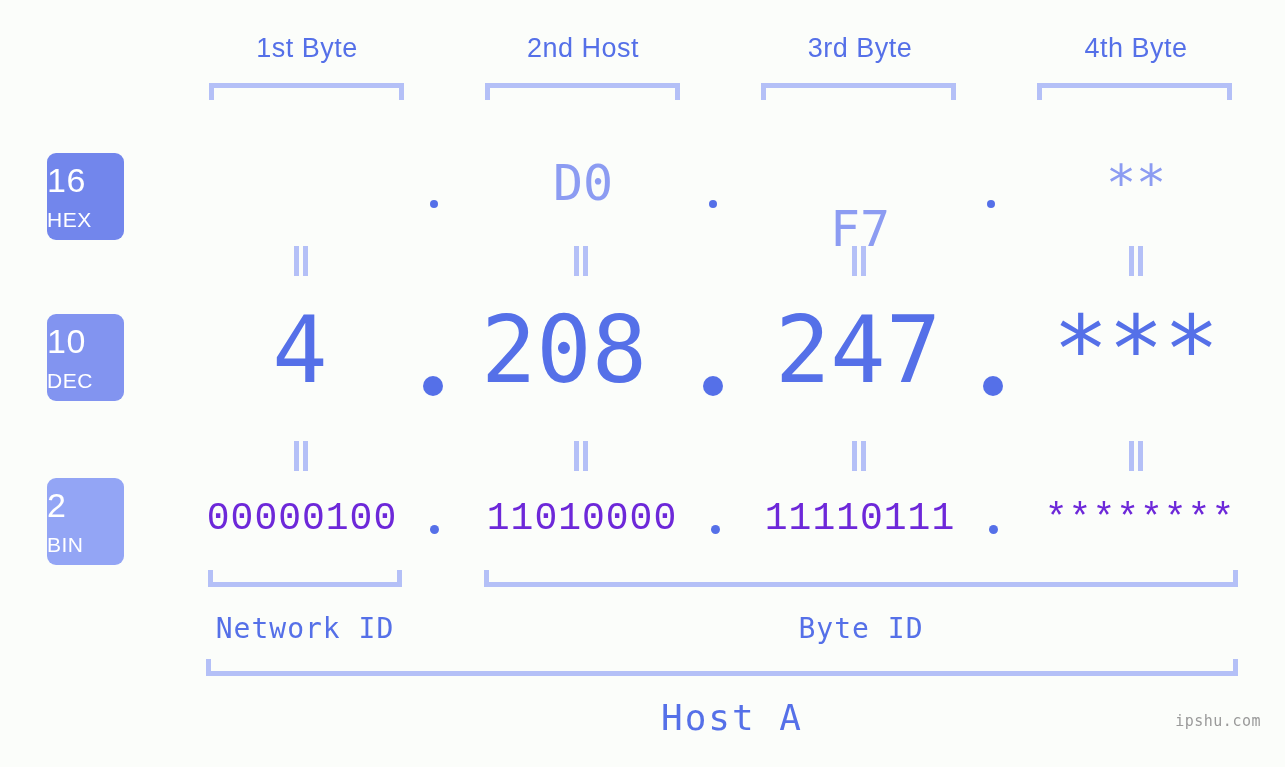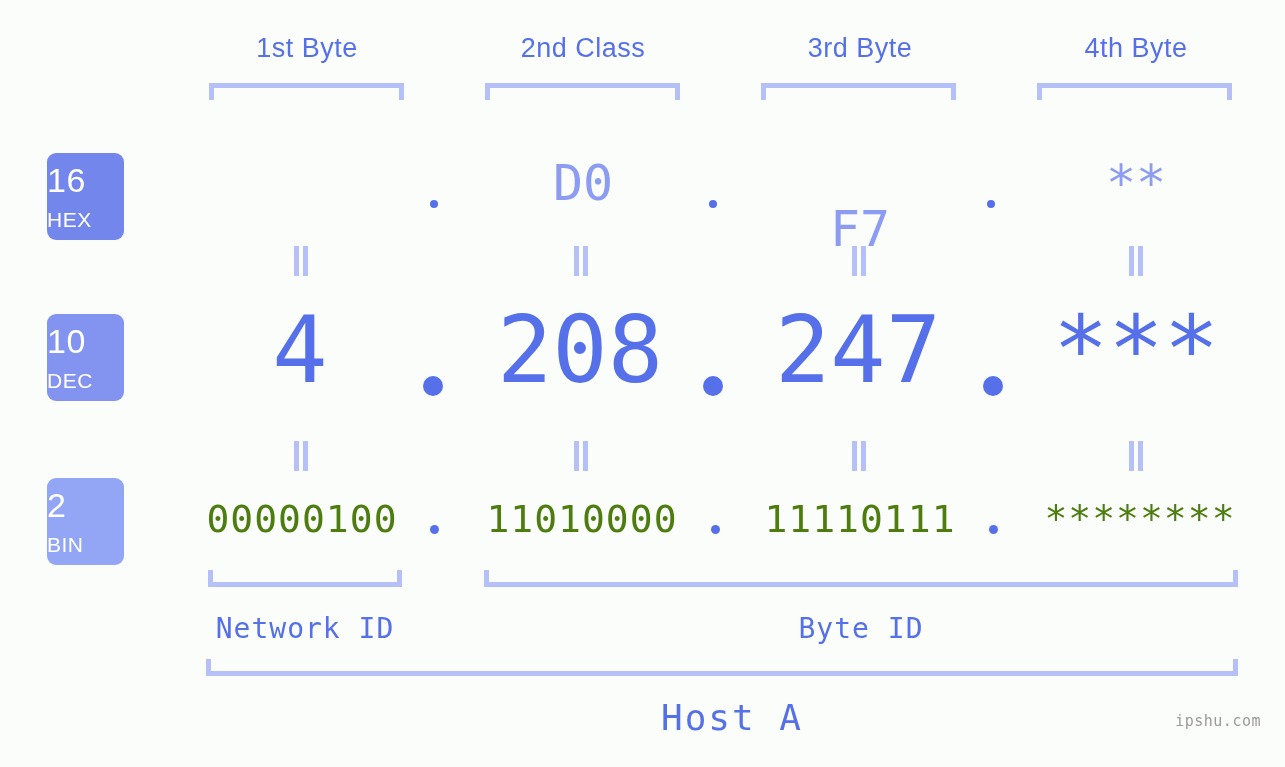--- a/index.html
+++ b/index.html
@@ -94,23 +94,24 @@
     top: 158px;
   }
   .dec-val {
     font-size: 92px;
     color: #5570e8;
     top: 305px;
     font-weight: 400;
   }
   .bin-val {
     font-size: 38px;
-    color: #4d7c0f;
+    color: #6d28d9;
     top: 500px;
     letter-spacing: 1px;
+    font-family: Liberation Mono, monospace;
   }
 
   
   .dot {
     position: absolute;
     border-radius: 50%;
   }
   .dot.hex-dot {
     width: 8px; height: 8px;
     background: #5570e8;
@@ -174,21 +175,21 @@
     color: #9a9a9a;
     letter-spacing: 0.5px;
   }
 </style>
 </head>
 <body>
 
 <div id="stage">
 
   <div class="byte-label" style="left:207px; width:200px;">1st Byte</div>
-  <div class="byte-label" style="left:483px; width:200px;">2nd Class</div>
+  <div class="byte-label" style="left:483px; width:200px;">2nd Host</div>
   <div class="byte-label" style="left:760px; width:200px;">3rd Byte</div>
   <div class="byte-label" style="left:1036px; width:200px;">4th Byte</div>
 
   <div class="bracket down" style="left:209px; top:83px; width:195px;"></div>
   <div class="bracket down" style="left:485px; top:83px; width:195px;"></div>
   <div class="bracket down" style="left:761px; top:83px; width:195px;"></div>
   <div class="bracket down" style="left:1037px; top:83px; width:195px;"></div>
 
   <div class="badge" style="top:153px; height:87px; background:#7286ec;">
     <span class="num">16</span>
@@ -222,21 +223,21 @@
       <i></i>
       <i></i>
     </div>
   <div class="eq" style="left:1127px; top:246px;">
       <i></i>
       <i></i>
     </div>
 
   <div class="val dec-val" style="left:200px; width:200px;">4</div>
   <div class="dot dec-dot" style="left:423px;"></div>
-  <div class="val dec-val" style="left:480px; width:200px;">208</div>
+  <div class="val dec-val" style="left:464px; width:200px;">208</div>
   <div class="dot dec-dot" style="left:703px;"></div>
   <div class="val dec-val" style="left:758px; width:200px;">247</div>
   <div class="dot dec-dot" style="left:983px;"></div>
   <div class="val dec-val" style="left:1036px; width:200px;">***</div>
 
   <div class="eq" style="left:292px; top:441px;">
       <i></i>
       <i></i>
     </div>
   <div class="eq" style="left:572px; top:441px;">

